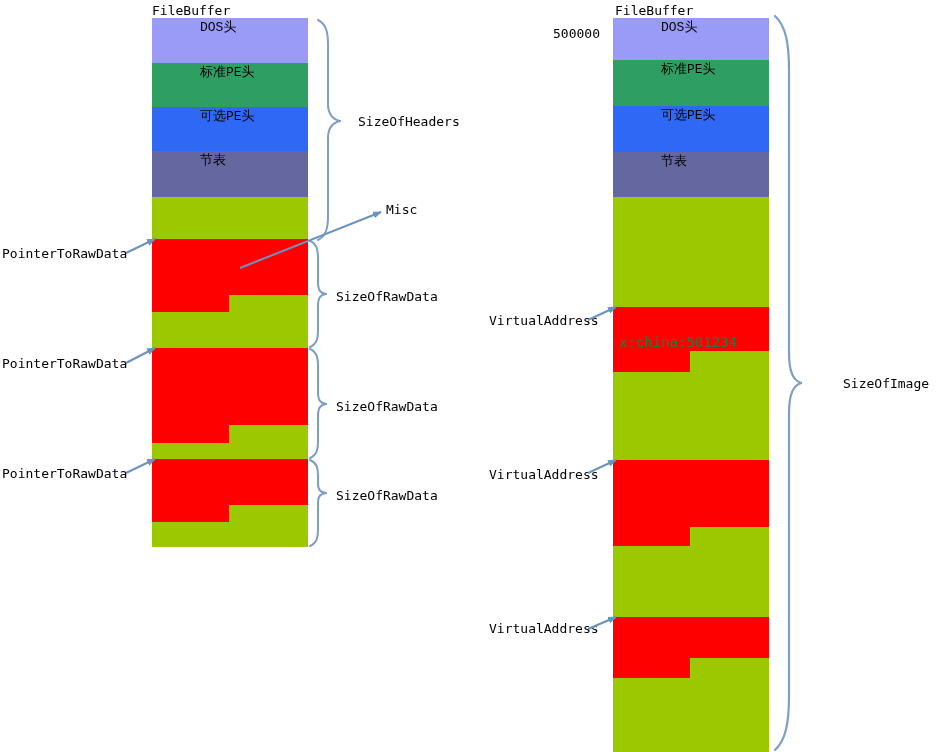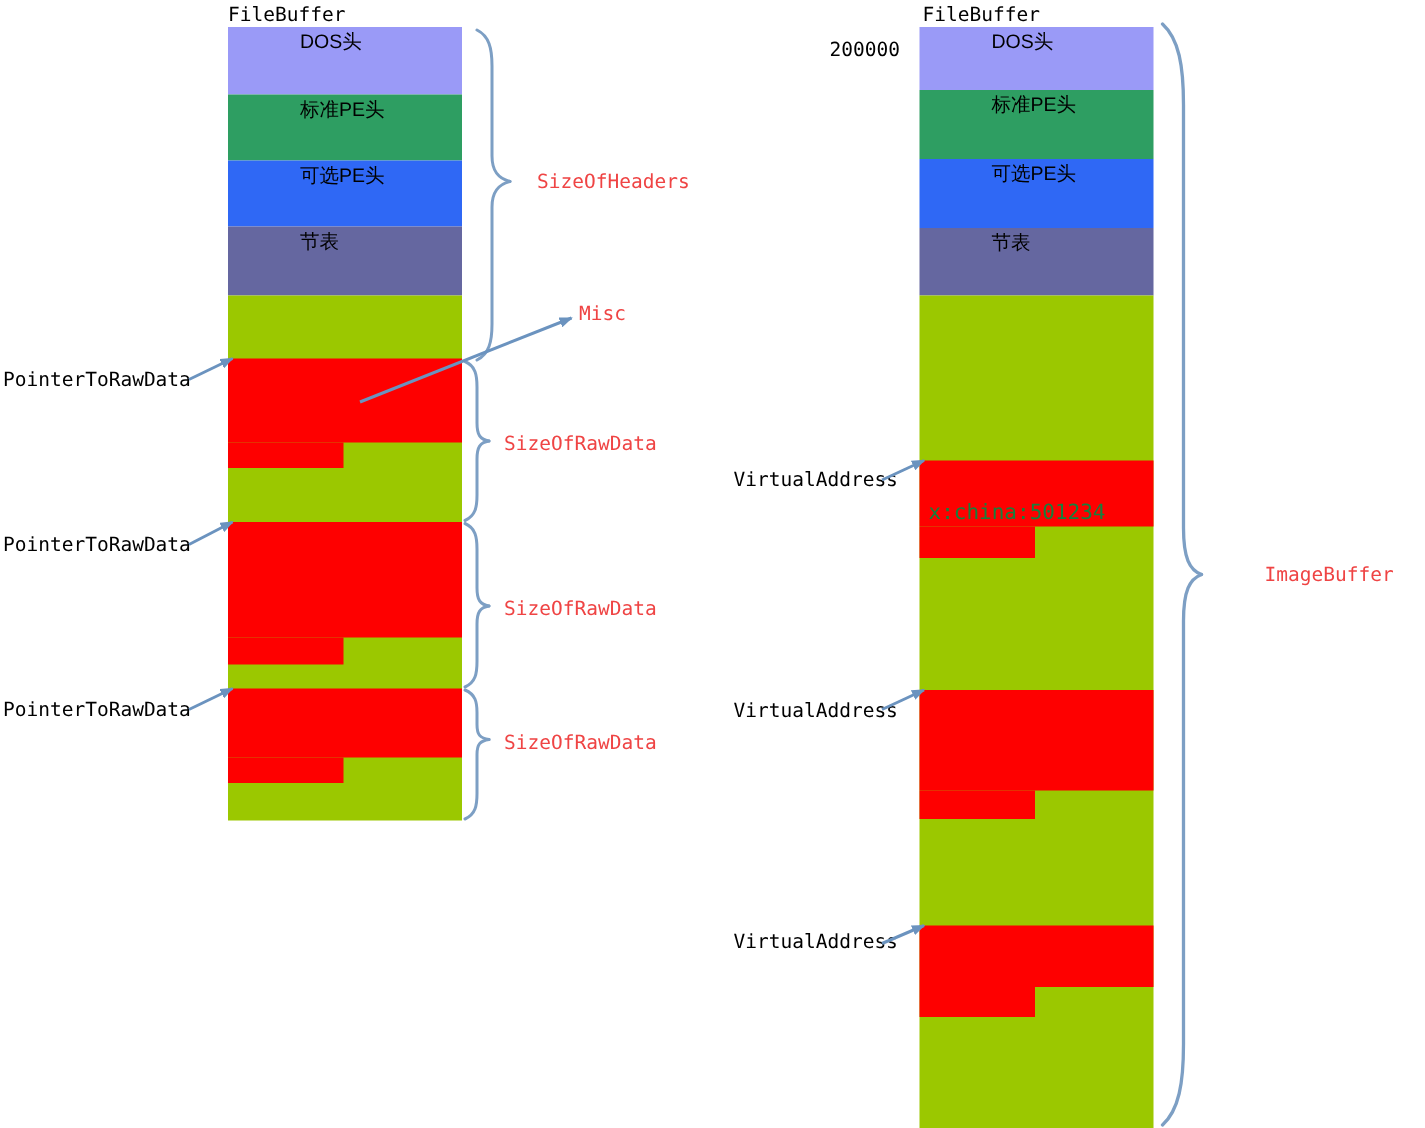--- a/index.html
+++ b/index.html
@@ -29,41 +29,41 @@
     white-space: nowrap;
   }
   .blk {
     position: absolute;
     box-sizing: border-box;
   }
   .blk-label {
     position: absolute;
     left: 4px;
     top: 2px;
-    font-family: Liberation Sans, sans-serif;
+    font-family: Liberation Mono, monospace;
     font-size: 13px;
     line-height: 15px;
     color: #000;
     white-space: nowrap;
     padding-left: 44px;
   }
   .side-label {
     position: absolute;
     font-family: "DejaVu Sans Mono", "Liberation Mono", monospace;
     font-size: 13px;
     line-height: 15px;
     color: #000;
     white-space: nowrap;
   }
   .brace-label {
     position: absolute;
     font-family: "DejaVu Sans Mono", "Liberation Mono", monospace;
     font-size: 13px;
     line-height: 15px;
-    color: #ef4444;
+    color: #000000;
     white-space: nowrap;
   }
   .inblk-text {
     position: absolute;
     font-family: "DejaVu Sans Mono", "Liberation Mono", monospace;
     font-size: 14px;
     line-height: 16px;
     color: #000;
     white-space: nowrap;
   }
@@ -111,21 +111,21 @@
 
   <div class="brace-label" style="left:358px; top:114px;">SizeOfHeaders</div>
   <div class="brace-label" style="left:336px; top:289px;">SizeOfRawData</div>
   <div class="brace-label" style="left:336px; top:399px;">SizeOfRawData</div>
   <div class="brace-label" style="left:336px; top:488px;">SizeOfRawData</div>
 
   <div class="brace-label" style="left:386px; top:202px;text-align:right;">Misc</div>
 
   <div class="col-title" style="left:615px; top:3px;">FileBuffer</div>
 
-  <div class="side-label" style="left:553px; top:26px;">200000</div>
+  <div class="side-label" style="left:553px; top:26px;">500000</div>
 
   <div class="blk" style="left:613px; top:18px; width:156px; height:42px; background:#9a9af7;">
     <span class="blk-label">DOS头</span>
   </div>
   <div class="blk" style="left:613px; top:60px; width:156px; height:46px; background:#2e9e62;">
     <span class="blk-label">标准PE头</span>
   </div>
   <div class="blk" style="left:613px; top:106px; width:156px; height:46px; background:#2f68f5;">
     <span class="blk-label">可选PE头</span>
   </div>
@@ -142,21 +142,21 @@
   <div class="blk" style="left:613px; top:460px; width:156px; height:67px; background:#fe0000;"></div>
   <div class="blk" style="left:613px; top:527px; width:77px; height:19px; background:#fe0000;"></div>
 
   <div class="blk" style="left:613px; top:617px; width:156px; height:41px; background:#fe0000;"></div>
   <div class="blk" style="left:613px; top:658px; width:77px; height:20px; background:#fe0000;"></div>
 
   <div class="side-label" style="left:489px; top:313px;">VirtualAddress</div>
   <div class="side-label" style="left:489px; top:467px;">VirtualAddress</div>
   <div class="side-label" style="left:489px; top:621px;">VirtualAddress</div>
 
-  <div class="brace-label" style="left:843px; top:376px;">ImageBuffer</div>
+  <div class="brace-label" style="left:843px; top:376px;">SizeOfImage</div>
 
   <svg class="overlay" viewBox="0 0 950 752">
     <defs>
       <marker id="arrowhead" markerWidth="9" markerHeight="7" refX="8" refY="3.5" orient="auto" markerUnits="userSpaceOnUse">
         <polygon points="0 0, 9 3.5, 0 7" fill="#6b93bf"></polygon>
       </marker>
     </defs>
 
     <g fill="none" stroke="#7d9fc4" stroke-width="2" stroke-linecap="round">
       <path d="M 318 20 C 326 24, 328 32, 328 44 L 328 104 C 328 114, 332 119, 340 121"></path>

